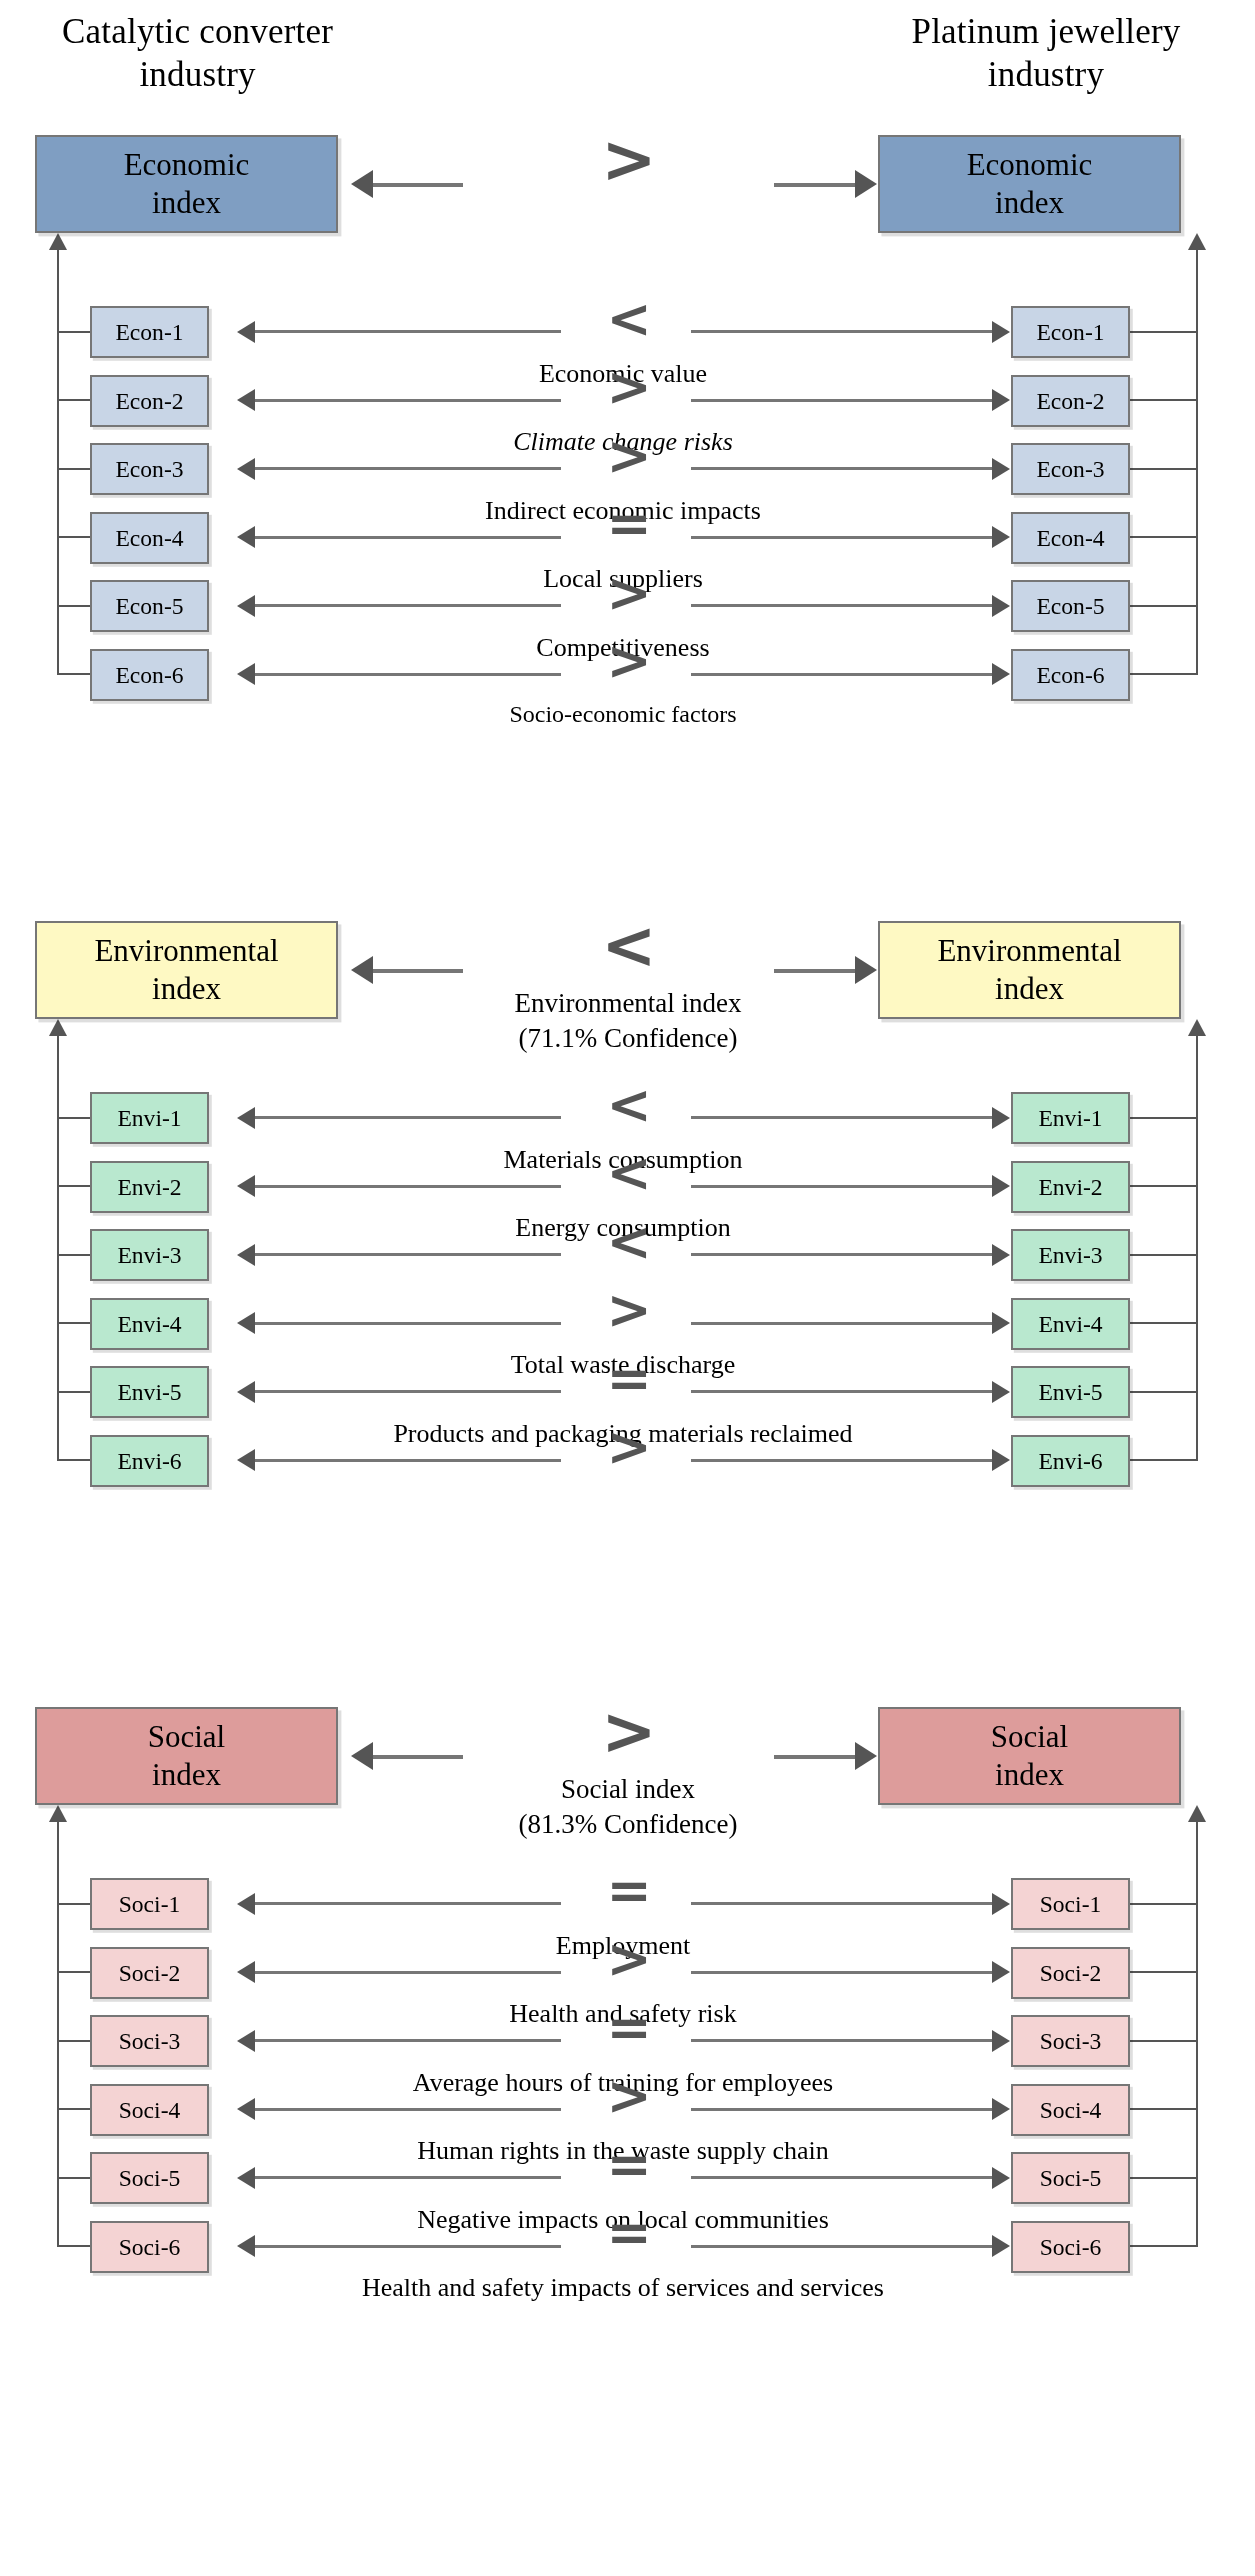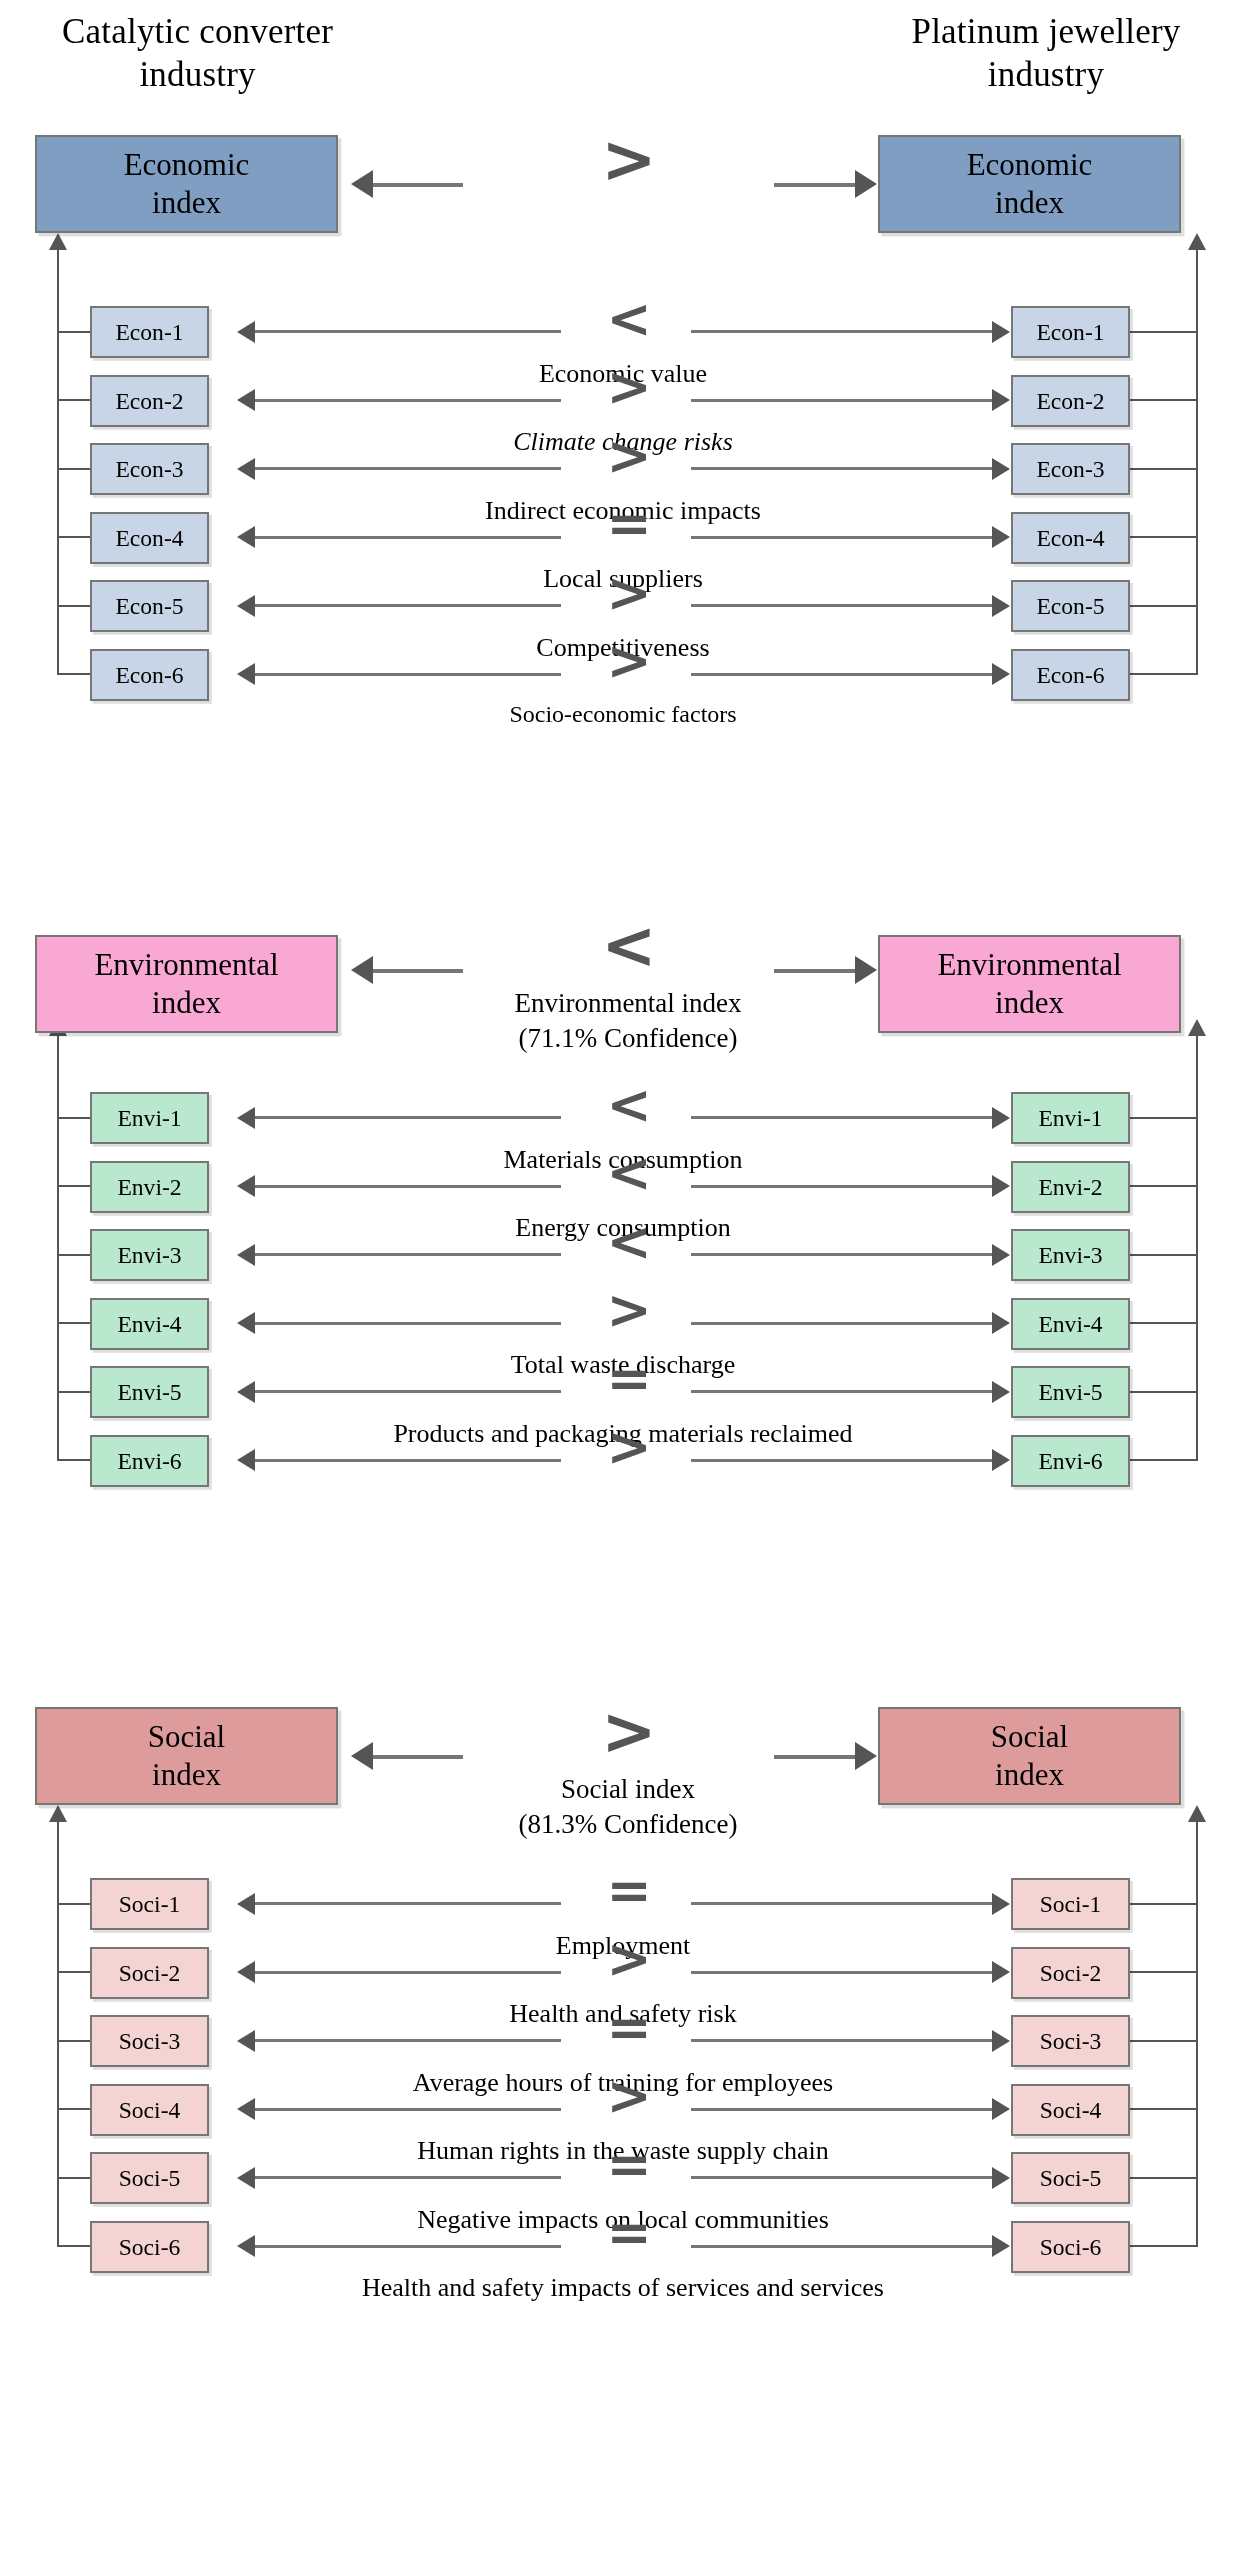--- a/index.html
+++ b/index.html
@@ -62,21 +62,21 @@
     border: 2.2px solid #767676;
     display: flex; align-items: center; justify-content: center;
     text-align: center;
     font-size: 31px;
     line-height: 1.22;
     box-shadow: 3.4px 3.4px 0 rgba(0,0,0,0.13);
   }
   .index-box.left  { left: 35px; }
   .index-box.right { left: 878px; }
   .economic .index-box      { background: #7f9ec2; }
-  .environmental .index-box { background: #f9a8d4; margin-top: 14px; }
+  .environmental .index-box { background: #fef9c3; }
   .social .index-box        { background: #dd9c9b; }
 
   
   .sub-box {
     position: absolute;
     width: 119px; height: 52px;
     border: 2.2px solid #767676;
     display: flex; align-items: center; justify-content: center;
     font-size: 23.6px;
     box-shadow: 2.8px 2.8px 0 rgba(0,0,0,0.13);

